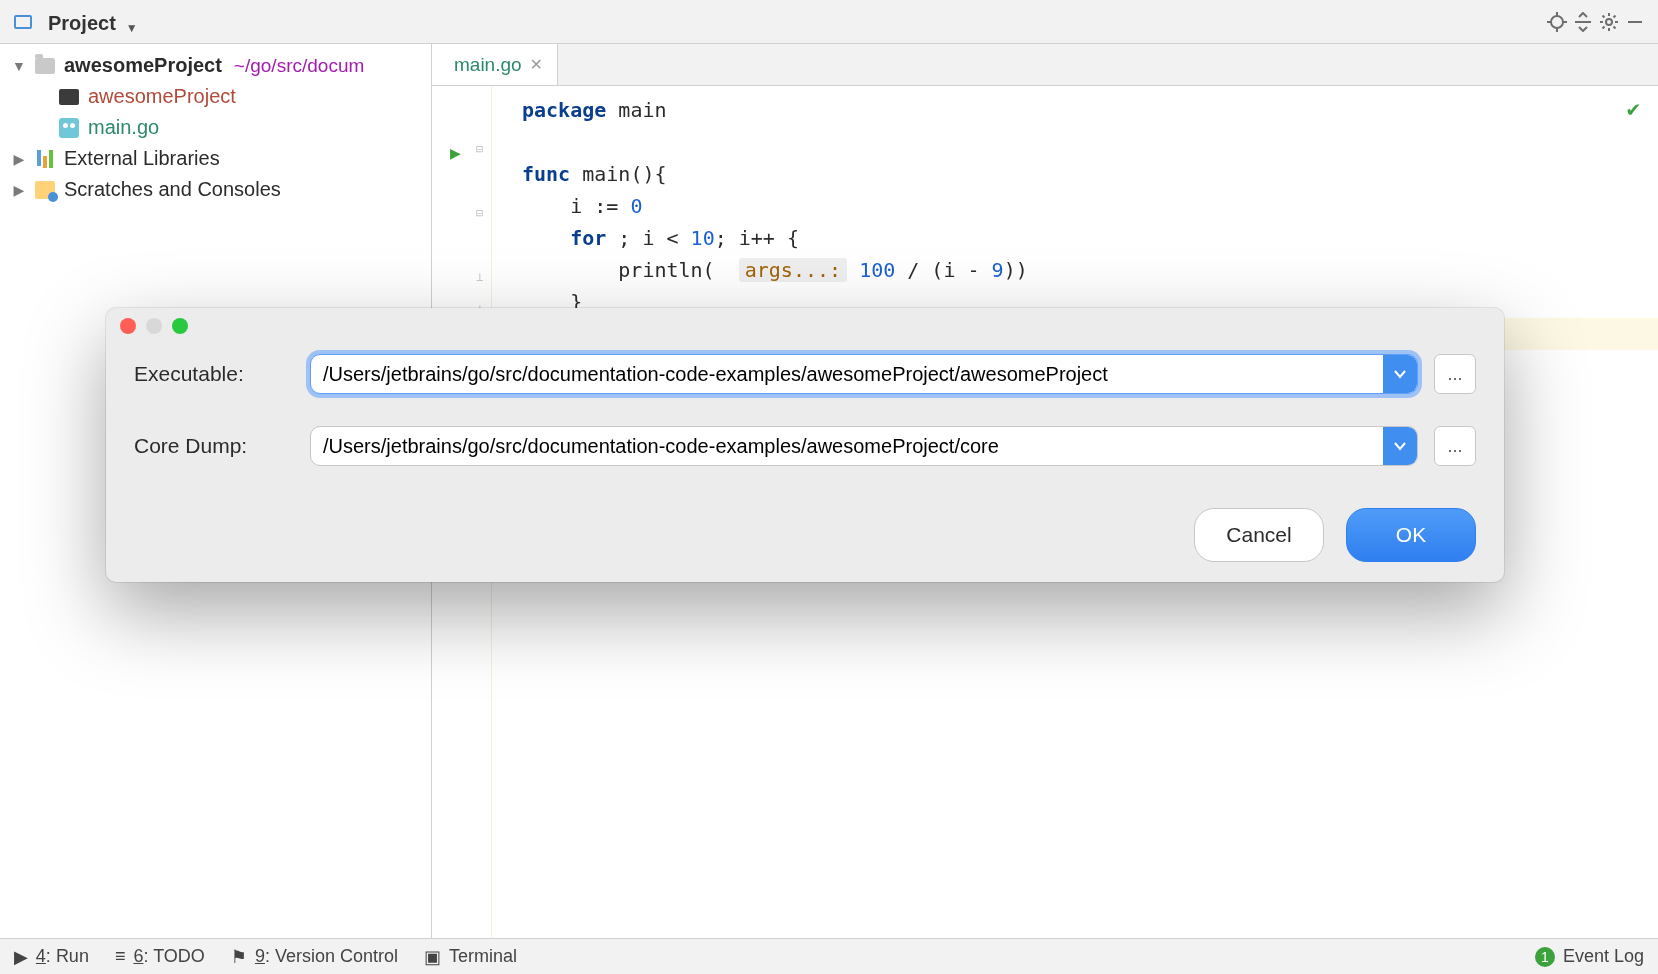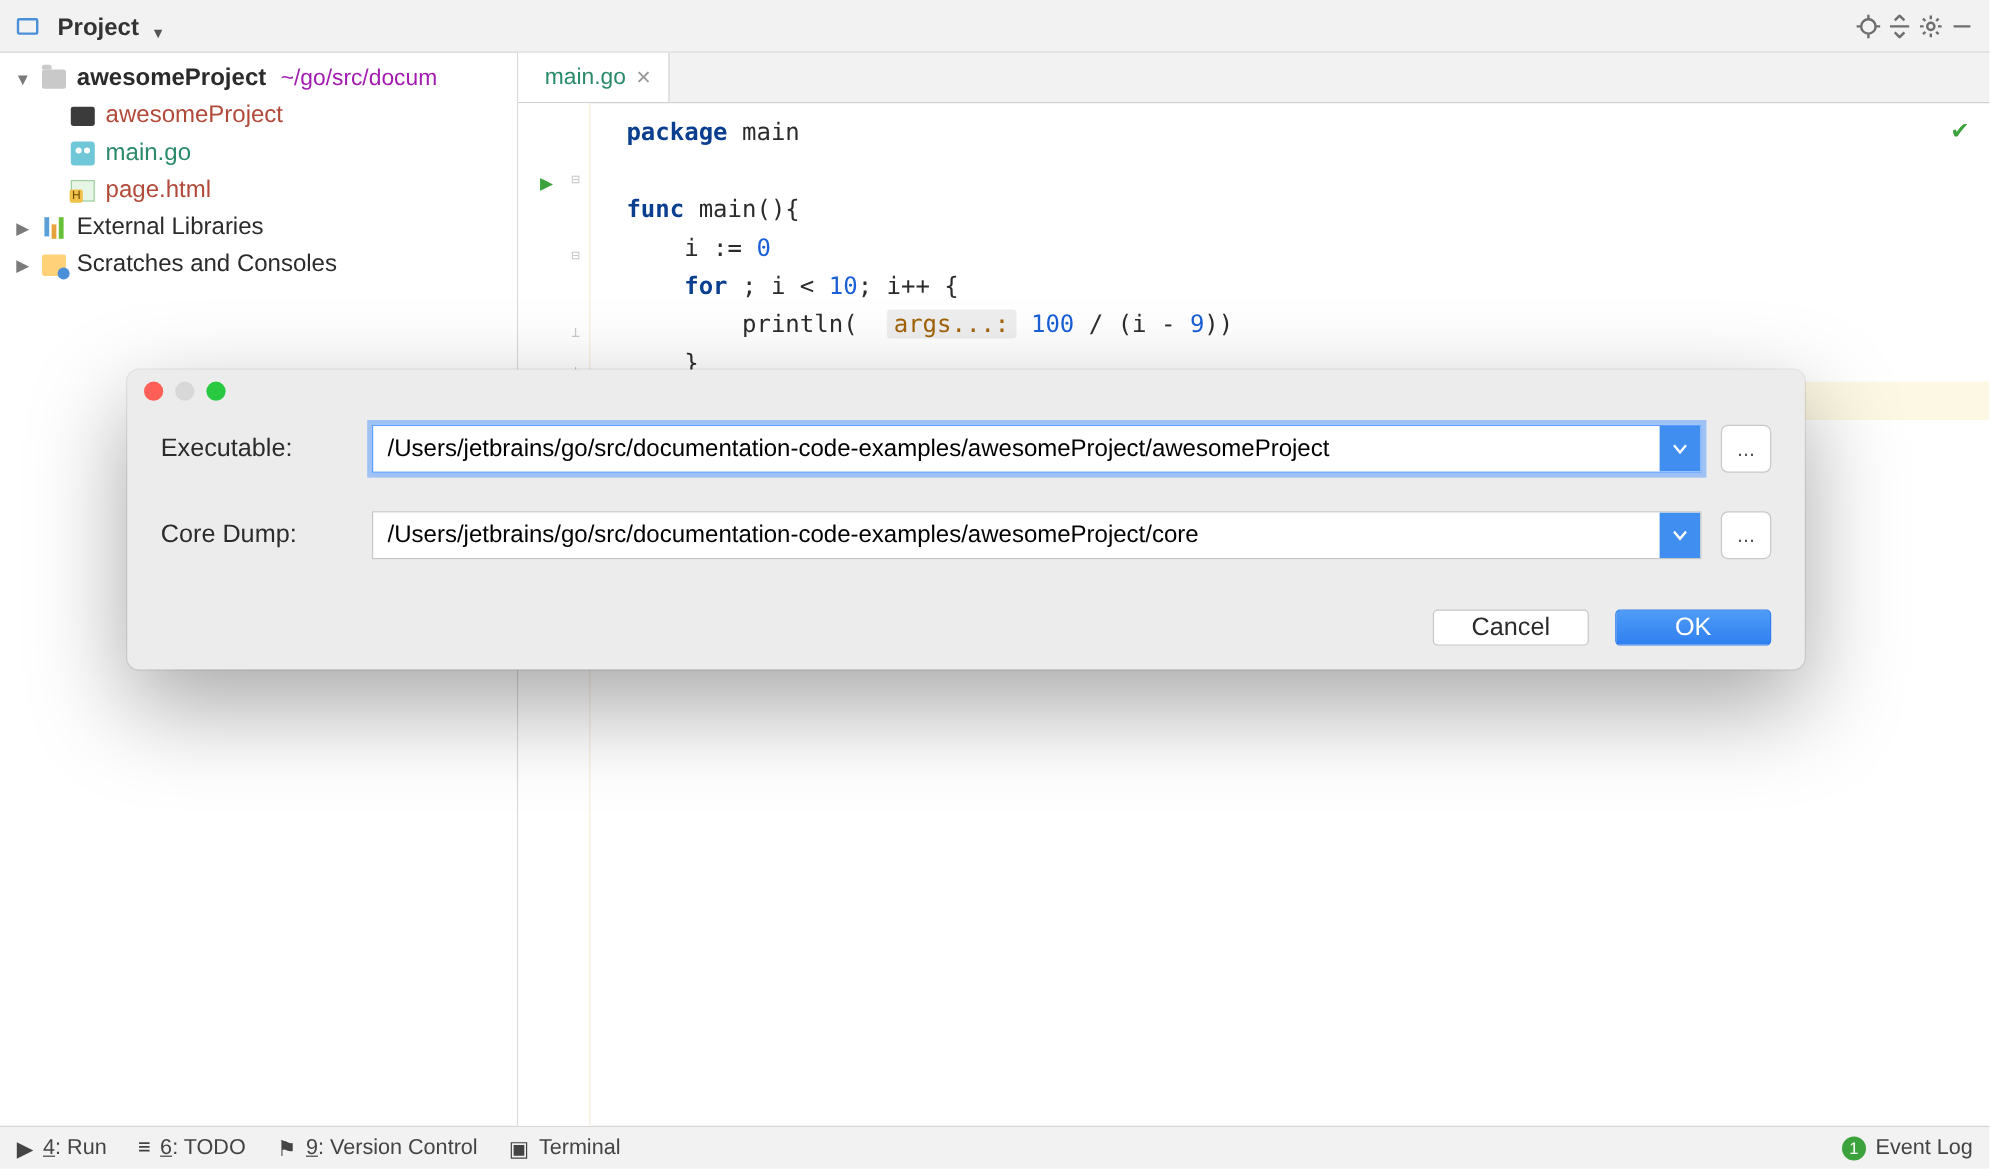--- a/index.html
+++ b/index.html
@@ -143,38 +143,38 @@
 }
 .traffic { width:16px; height:16px; border-radius:50%; }
 .traffic.red { background:#ff5f57; }
 .traffic.yellow { background:#d8d8d8; }
 .traffic.green { background:#28c840; }
 .dialog-body { padding: 10px 28px 6px 28px; }
 .form-row { display:flex; align-items:center; gap:16px; margin-bottom:32px; }
 .form-label { width:160px; text-align:left; font-size:21px; color:#2b2b2b; }
 .combo {
   flex:1; display:flex; align-items:stretch; height:40px;
-  background:#ffffff; border:1px solid #c7c7c7; border-radius:0; overflow:hidden;
+  background:#ffffff; border:1px solid #c7c7c7; border-radius:10px; overflow:hidden;
 }
 .combo.focused { box-shadow: 0 0 0 4px rgba(94,158,255,0.55); border-color:#5e9eff;}
 .combo input {
   flex:1; border:none; outline:none; padding:0 12px; font-size:20px; background:transparent;
 }
 .combo .caret {
   width:34px; background:#3f8ef0; display:flex; align-items:center; justify-content:center; color:#fff;
 }
 .browse-btn {
   width:42px; height:40px; background:#ffffff; border:1px solid #c7c7c7; border-radius:6px;
   display:flex; align-items:center; justify-content:center; font-size:18px; color:#555;
 }
 .dialog-buttons {
   display:flex; justify-content:flex-end; gap:22px; padding: 4px 28px 0 28px;
 }
 .btn {
-  min-width:130px; height:30px; border-radius:4px; font-size:21px;
+  min-width:130px; height:54px; border-radius:20px; font-size:21px;
   display:flex; align-items:center; justify-content:center;
   border:1px solid #c7c7c7; background:#ffffff; color:#2b2b2b;
 }
 .btn.primary {
   background: linear-gradient(#4f9cf7,#2f7ff0); color:#fff; border-color:#2f7ff0;
 }
 
 svg { display:block; }
 </style>
 </head>
@@ -234,26 +234,20 @@
             <span class="ico-binary"></span>
           </span>
         <span class="name">awesomeProject</span>
       </div>
       <div class="tree-row tree-indent-1 teal">
         <span class="icon">
             <span class="ico-go"></span>
           </span>
         <span class="name">main.go</span>
       </div>
-      <div class="tree-row tree-indent-1 red">
-        <span class="icon">
-            <span class="ico-html"></span>
-          </span>
-        <span class="name">page.html</span>
-      </div>
       <div class="tree-row tree-indent-0">
         <span class="arrow">▶</span>
         <span class="icon">
             <span class="ico-libs">
               <span></span>
               <span></span>
               <span></span>
             </span>
           </span>
         <span class="name">External Libraries</span>

